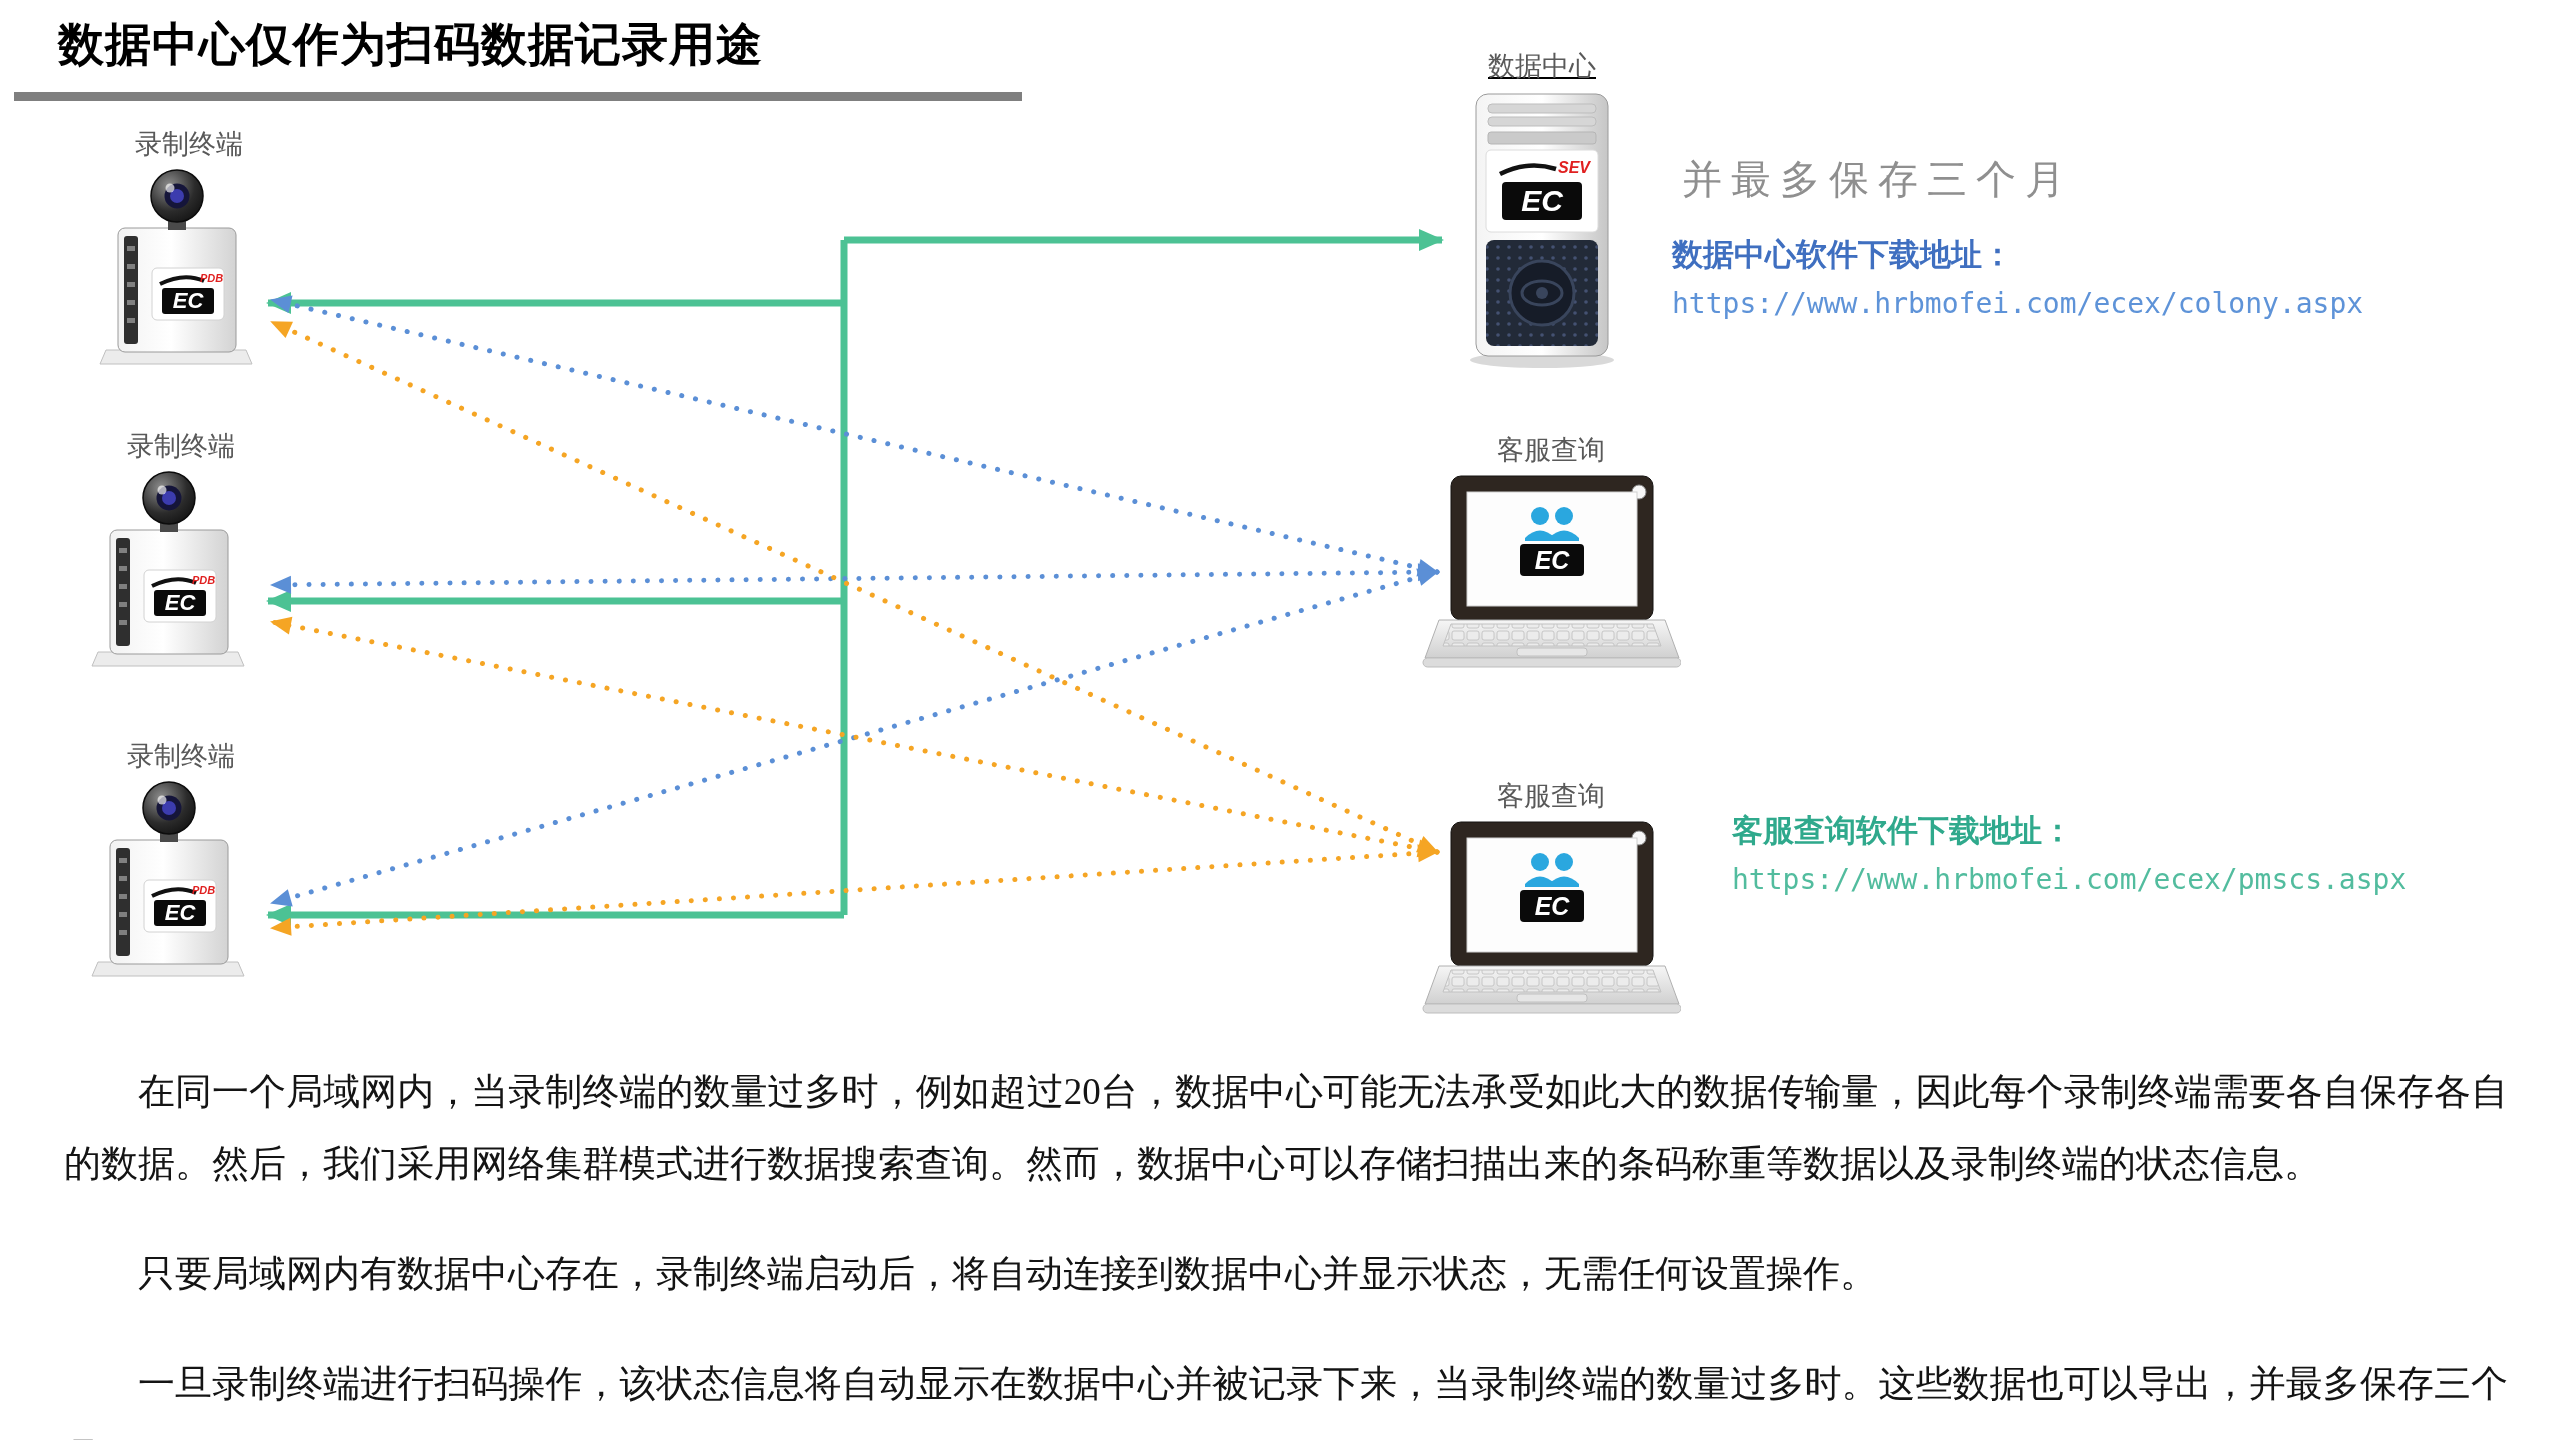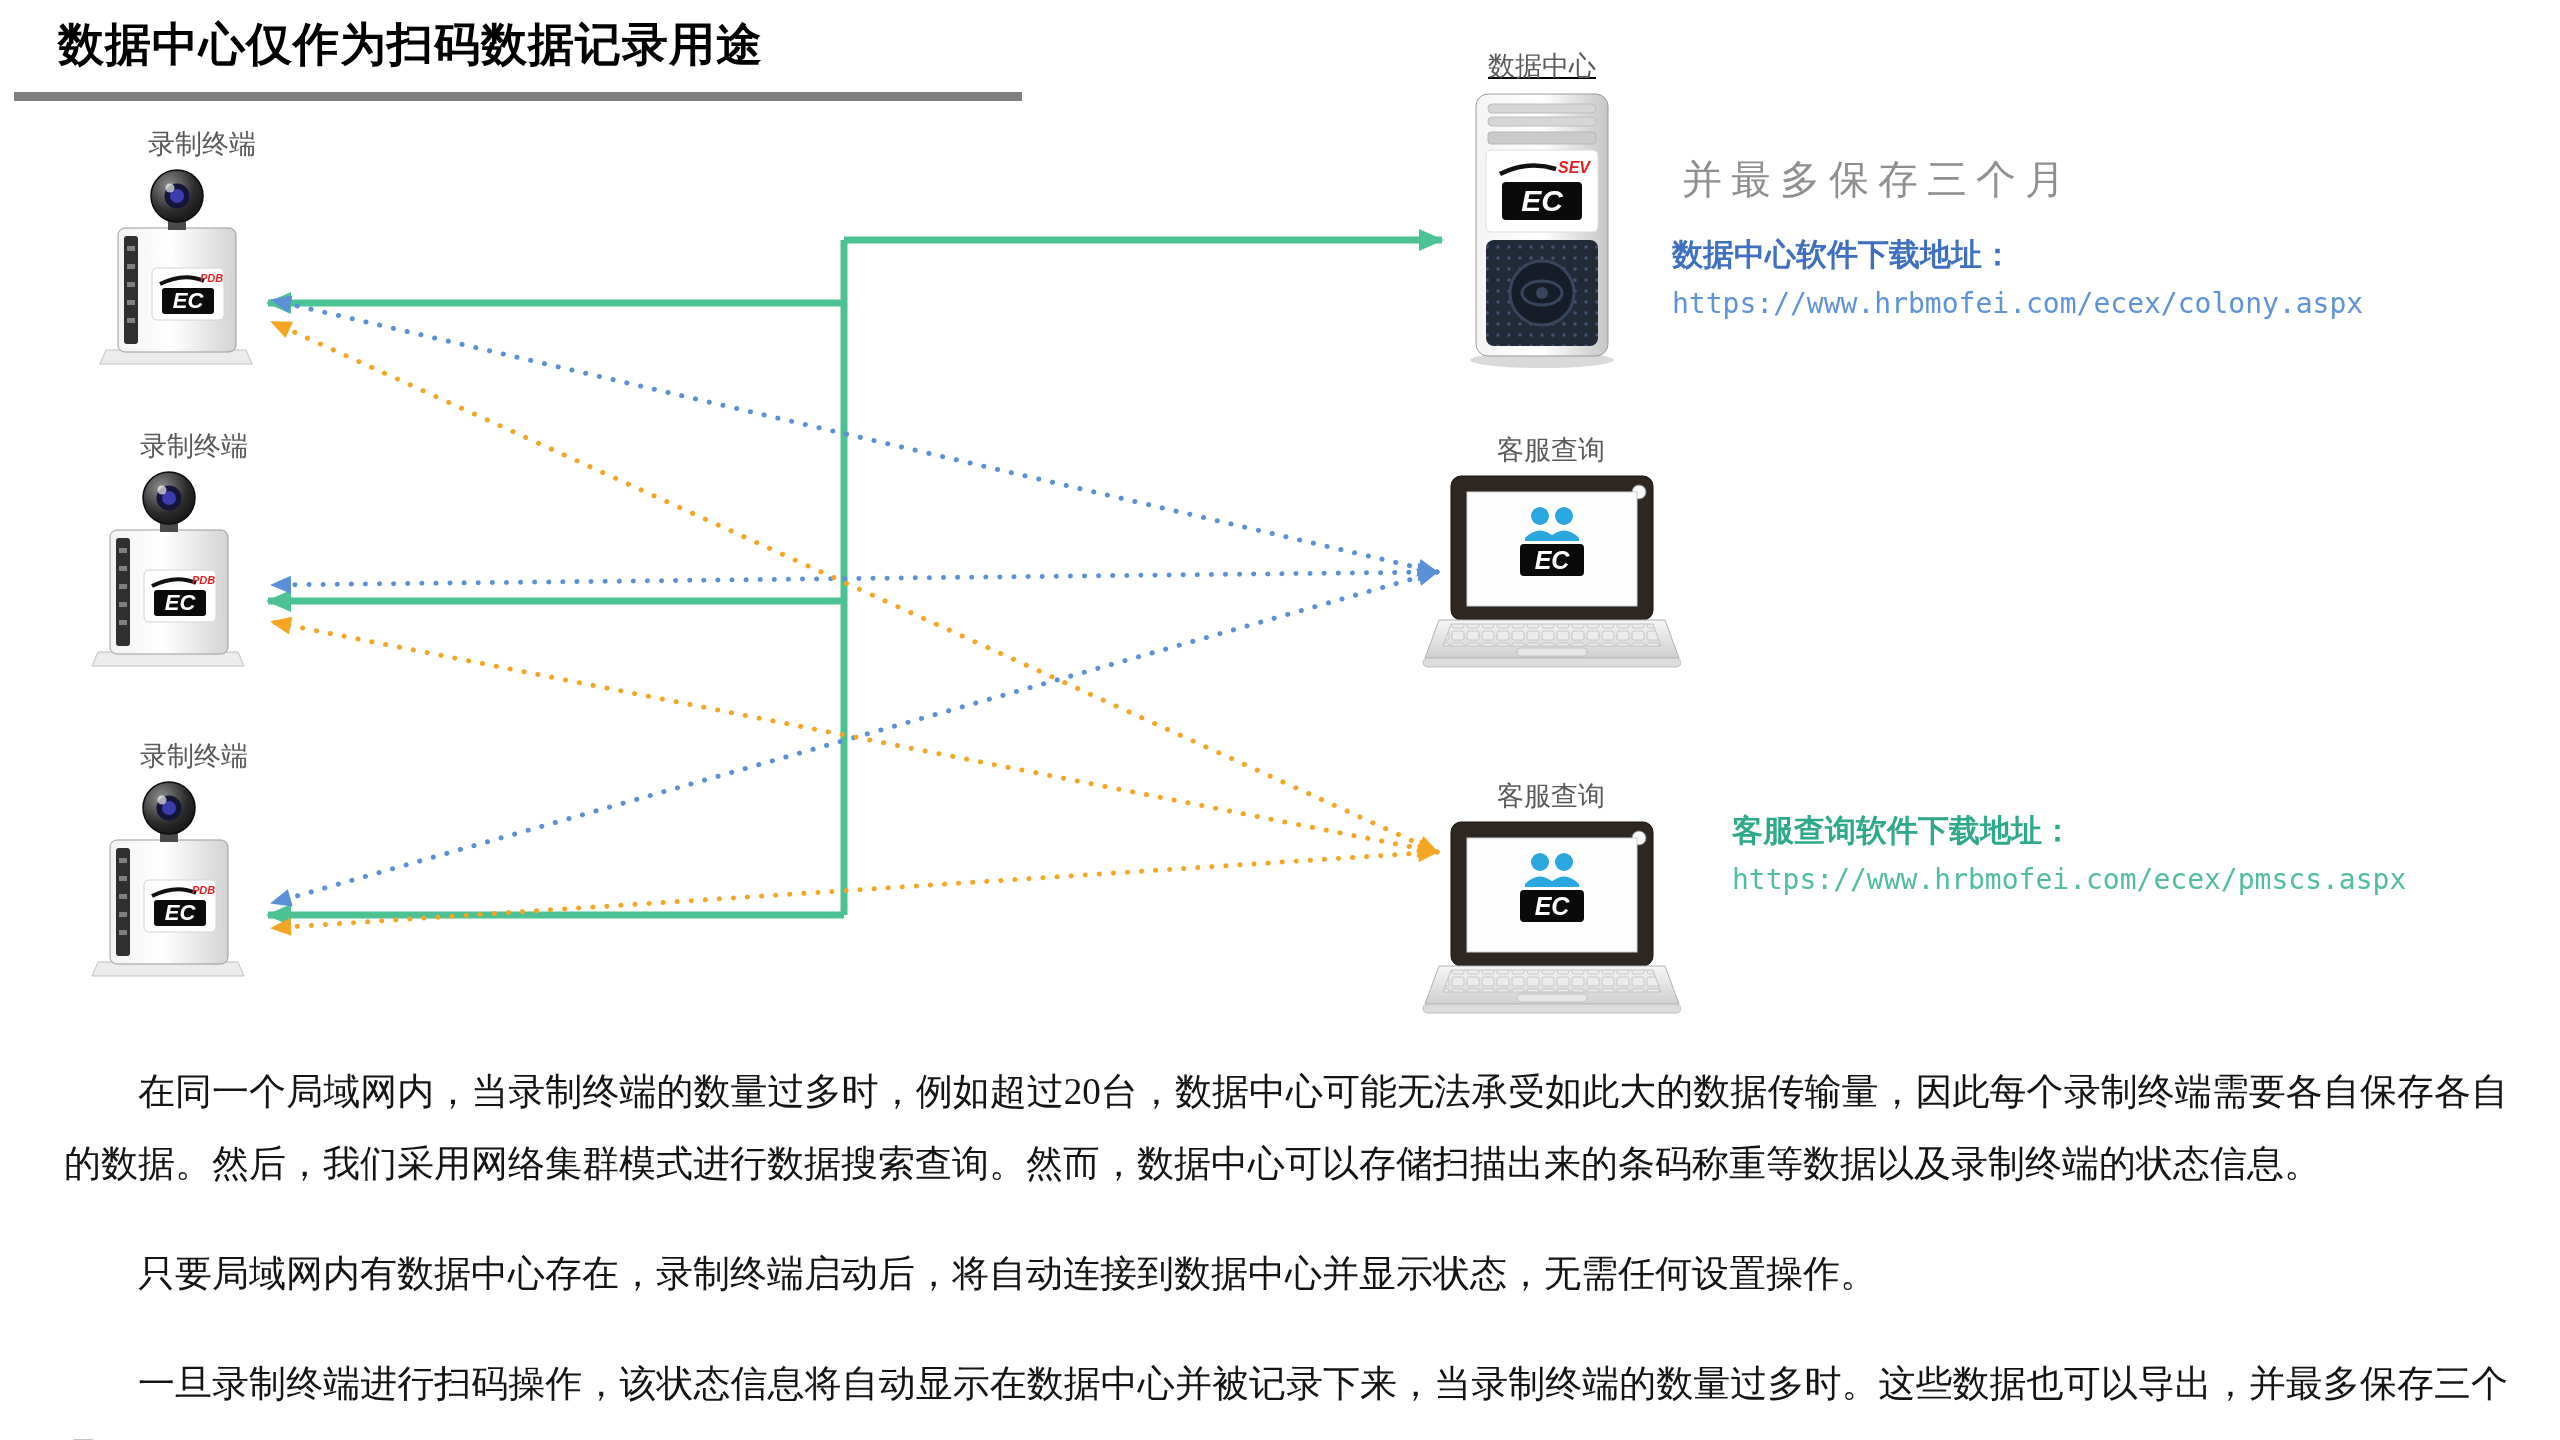--- a/index.html
+++ b/index.html
@@ -5,21 +5,21 @@
   html,body{margin:0;padding:0;background:#fff;}
   .canvas{position:relative;width:2560px;height:1440px;background:#ffffff;overflow:hidden;
           font-family:"Liberation Sans",sans-serif;}
   
   .page-title{position:absolute;left:14px;top:14px;font-size:46px;font-weight:bold;color:#000;
               letter-spacing:1px;margin-left:44px;}
   .title-rule{position:absolute;left:14px;top:92px;width:1008px;height:9px;background:#7f7f7f;}
   
   .node{position:absolute;z-index:2;}
   .node-label{font-size:27px;color:#595959;margin-bottom:6px;}
-  .terminal .node-label{padding-left:26px;text-align:right;}
+  .terminal .node-label{padding-left:26px;text-align:center;}
   .center-label{text-align:center;width:100%;}
   .device-svg{display:block;}
   
   .logo-ec{font-family:"Liberation Sans",sans-serif;font-weight:900;font-style:italic;fill:#ffffff;
            text-anchor:middle;font-size:22px;}
   .logo-ec-big{font-size:30px;}
   .logo-ec-mid{font-size:25px;}
   .logo-red{font-family:"Liberation Sans",sans-serif;font-weight:bold;font-style:italic;
             fill:#e02020;font-size:11px;}
   .logo-red-big{font-size:16px;}

